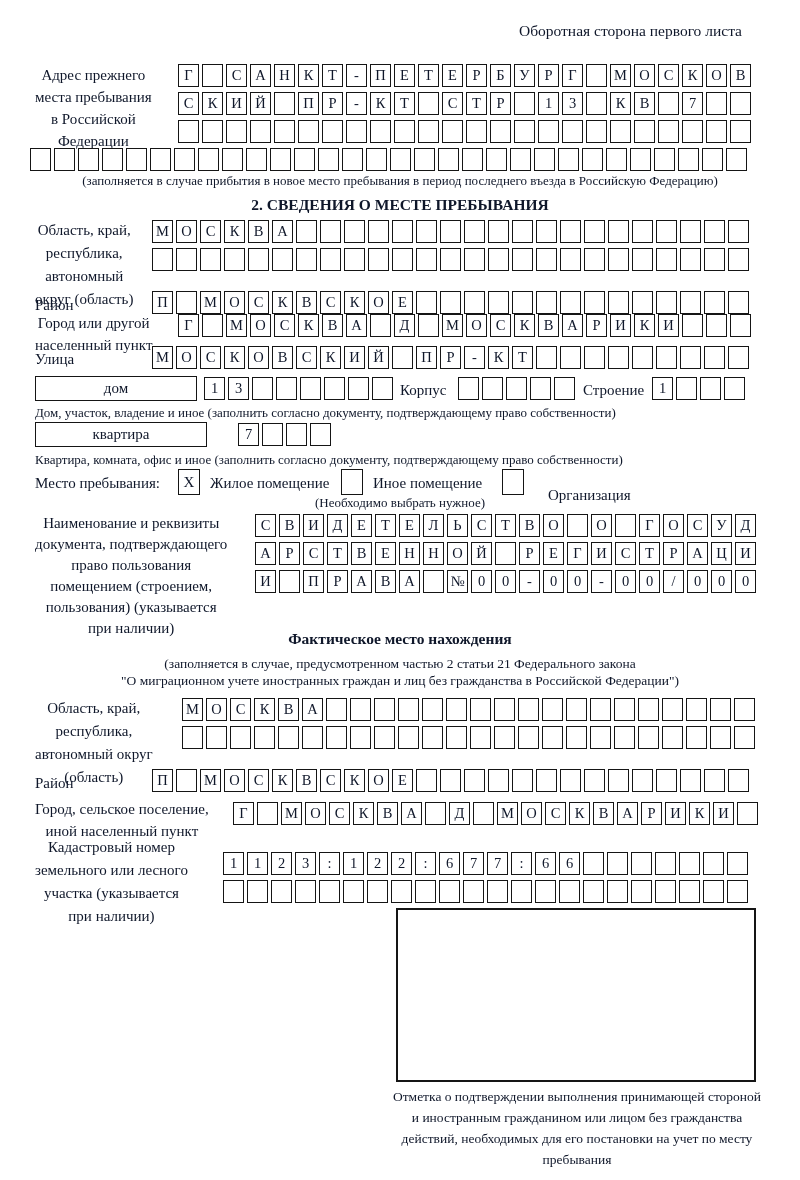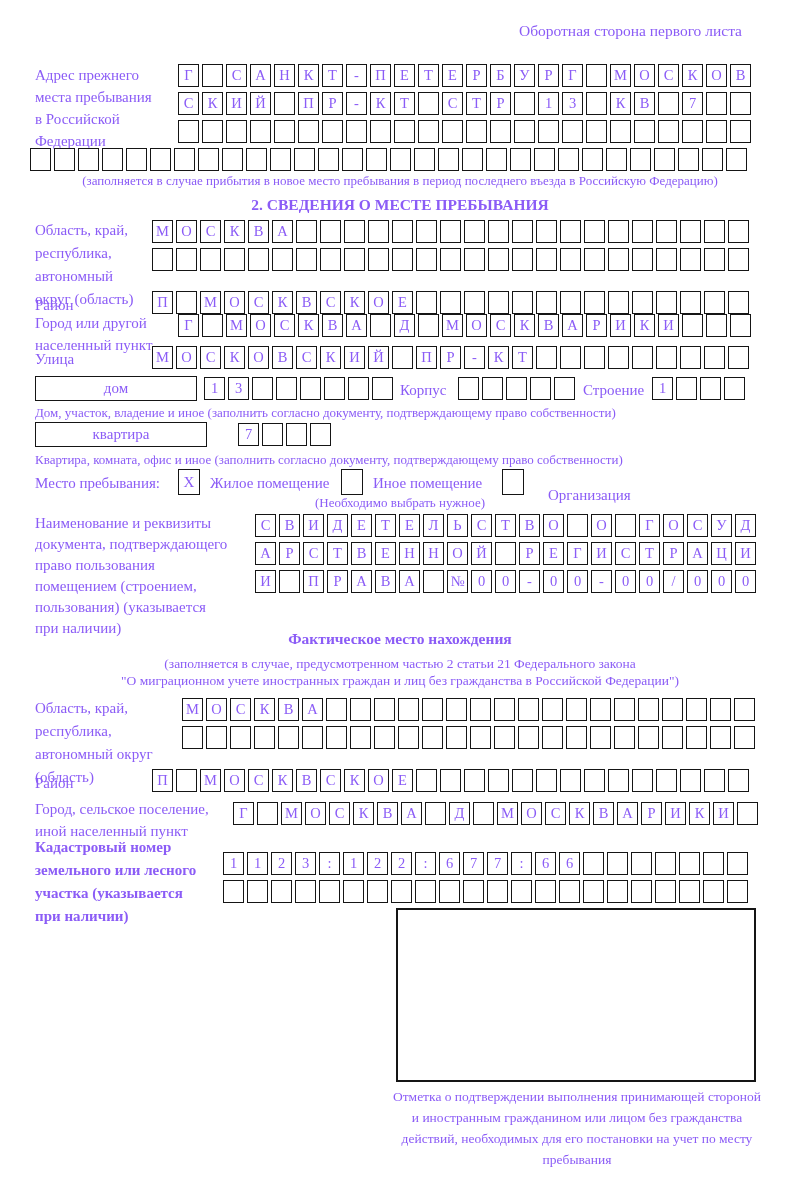--- a/index.html
+++ b/index.html
@@ -1,21 +1,21 @@
 <!DOCTYPE html>
 <html><head>
 <meta charset="utf-8">
 <style>
   html,body{margin:0;padding:0;background:#fff;}
   .page{position:relative;width:800px;height:1180px;background:#fff;overflow:hidden;
-        font-family:"Liberation Serif","DejaVu Serif",serif;color:#8b5cf6;}
+        font-family:"Liberation Serif","DejaVu Serif",serif;color:#0f172a;}
   .abs{position:absolute;}
   .title{font-size:15.5px;}
   .lbl{font-size:15px;line-height:22px;}
-  .lbl div{white-space:nowrap;}
+  .lbl div{white-space:nowrap;text-align:center;}
   .note{font-size:13px;text-align:center;width:800px;left:0;}
   .heading{font-size:15.5px;font-weight:bold;text-align:center;width:800px;left:0;}
   .cells{display:flex;gap:3px;}
   .cell{flex:0 0 21px;width:21px;height:23px;box-sizing:border-box;border:1.6px solid #151515;
         display:flex;align-items:center;justify-content:center;font-size:14.5px;line-height:1;
         background:#fff;}
   .widebox{box-sizing:border-box;border:1.6px solid #151515;height:25px;display:flex;
         align-items:center;justify-content:center;font-size:15px;background:#fff;}
   .chk{box-sizing:border-box;border:1.6px solid #151515;width:22px;height:26px;display:flex;
         align-items:center;justify-content:center;font-size:15px;background:#fff;}
@@ -542,21 +542,21 @@
       <div class="cell">К</div>
       <div class="cell">В</div>
       <div class="cell">А</div>
       <div class="cell">Р</div>
       <div class="cell">И</div>
       <div class="cell">К</div>
       <div class="cell">И</div>
       <div class="cell"></div>
     </div>
 
-  <div class="abs lbl" style="left:35px;top:836px;line-height:23px;font-weight:bold;">
+  <div class="abs lbl" style="left:35px;top:836px;line-height:23px;">
     <div>Кадастровый номер</div>
     <div>земельного или лесного</div>
     <div>участка (указывается</div>
     <div>при наличии)</div>
   </div>
   <div class="abs cells" style="left:223px;top:852px;">
       <div class="cell">1</div>
       <div class="cell">1</div>
       <div class="cell">2</div>
       <div class="cell">3</div>

